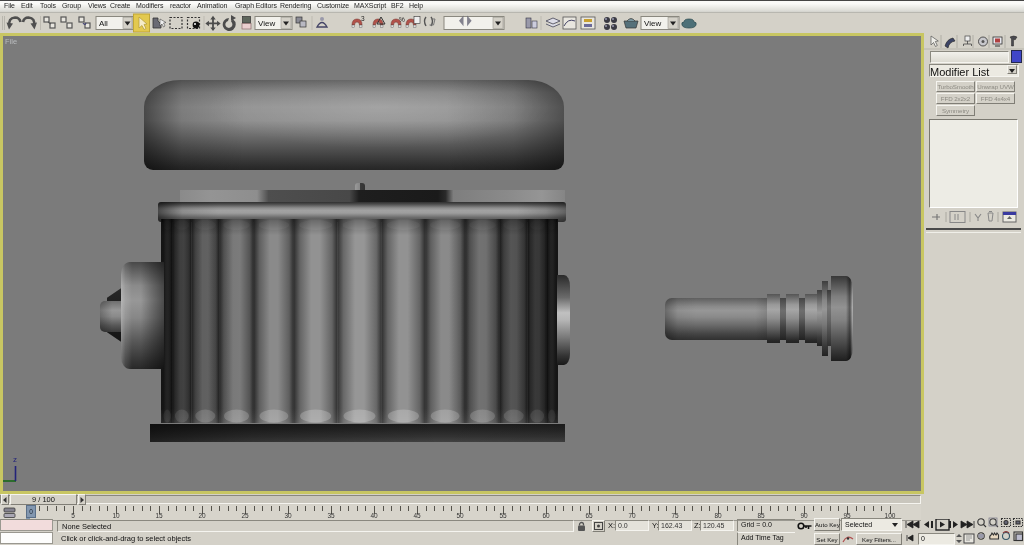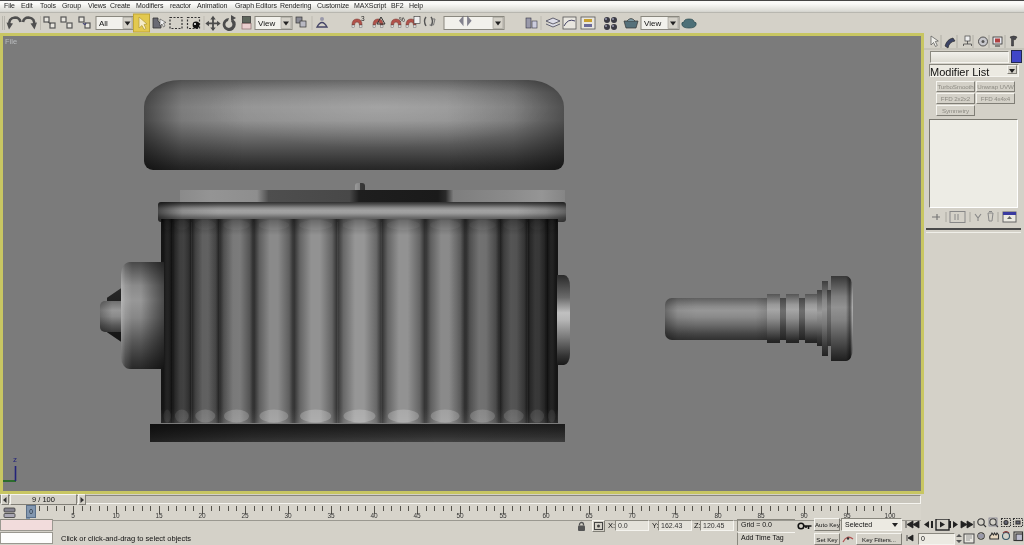--- a/index.html
+++ b/index.html
@@ -484,20 +484,23 @@
       <span style="position:absolute;top:7px;left:675px;transform:translateX(-50%)">75</span>
       <span style="position:absolute;top:7px;left:718px;transform:translateX(-50%)">80</span>
       <span style="position:absolute;top:7px;left:761px;transform:translateX(-50%)">85</span>
       <span style="position:absolute;top:7px;left:804px;transform:translateX(-50%)">90</span>
       <span style="position:absolute;top:7px;left:847px;transform:translateX(-50%)">95</span>
       <span style="position:absolute;top:7px;left:890px;transform:translateX(-50%)">100</span>
     </div>
 </div>
 <div class="abs" id="status1">
   <div class="abs" style="left:0;top:-2px;width:53px;height:12px;background:#f2dcdc;border:1px solid #9a9890;border-top-color:#8a887f"></div>
+  <div class="abs sunken" style="left:57px;top:-1.5px;width:517px;height:12px">
+      <span style="position:absolute;left:4px;top:1px;font-size:7.5px;color:#111">None Selected</span>
+    </div>
   <svg class="abs" style="left:576px;top:0" width="12" height="11">
       <rect x="2" y="4.5" width="7" height="5.5" rx="1" fill="#555"></rect>
       <path d="M3.5 4.5 v-1 a2 2 0 0 1 4 0 v1" fill="none" stroke="#555" stroke-width="1.3"></path>
     </svg>
   <div class="abs raised" style="left:592px;top:-1px;width:13px;height:12px"></div>
     <svg class="abs" style="left:592px;top:-1px" width="13" height="12">
       <rect x="2.5" y="2.5" width="8" height="7" fill="none" stroke="#444" stroke-width="1"></rect>
       <circle cx="6.5" cy="6" r="1.5" fill="#444"></circle>
     </svg>
   <span class="abs t7" style="left:608px;top:0">X:</span>

